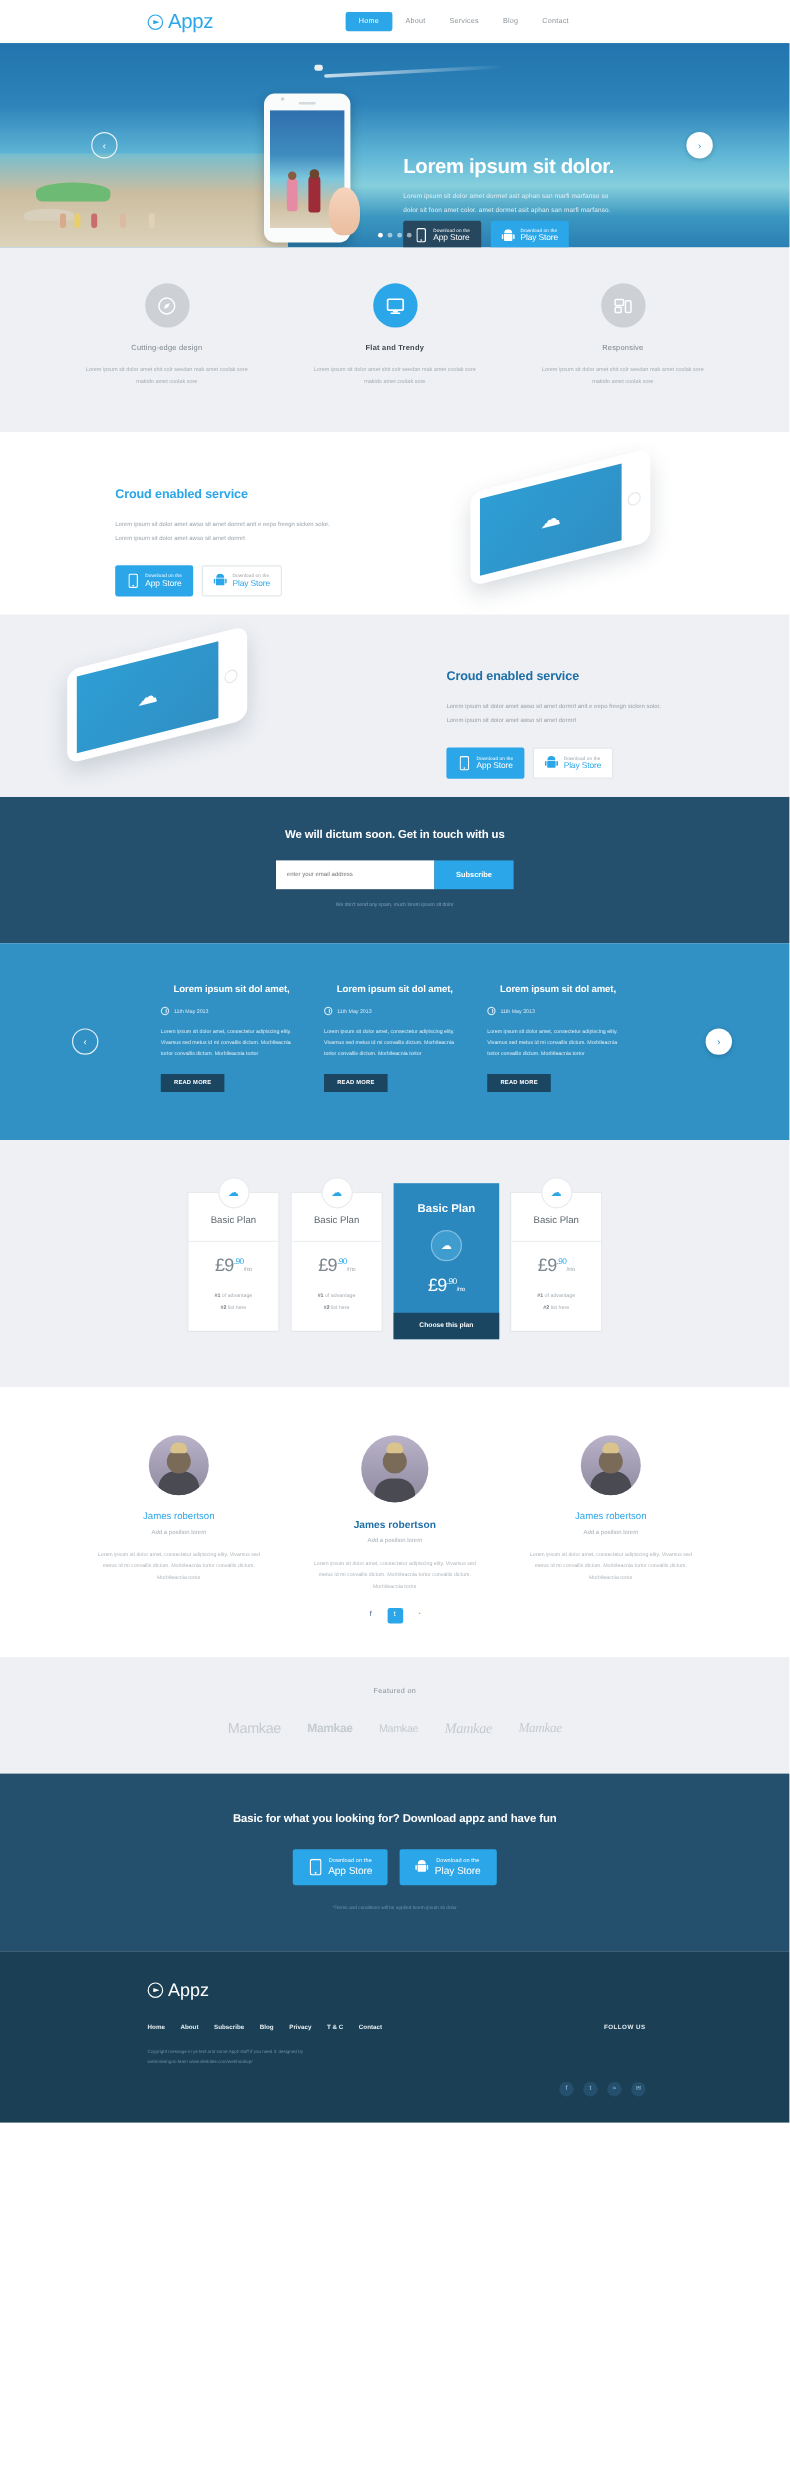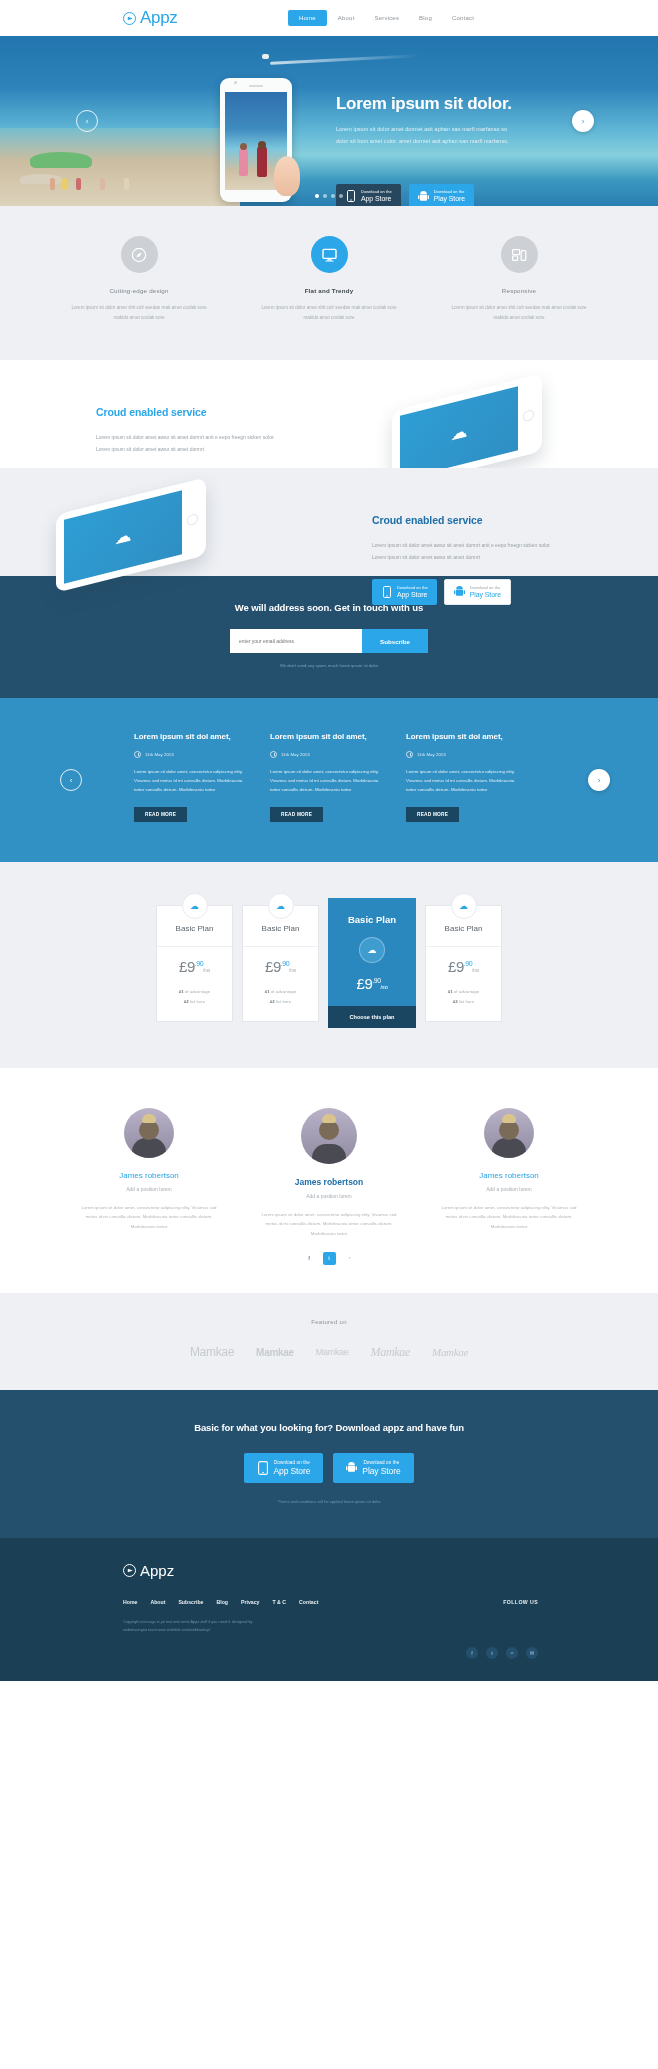--- a/index.html
+++ b/index.html
@@ -50,21 +50,21 @@
   .girl1 { position:absolute; left:14px; top:56px; width:9px; height:28px; background:#e68ba4; border-radius:4px 4px 2px 2px;}
   .girl1:after{content:"";position:absolute;left:1px;top:-5px;width:7px;height:7px;background:#8a5b41;border-radius:50%;}
   .girl2 { position:absolute; left:32px; top:54px; width:10px; height:31px; background:#9d2b38; border-radius:4px 4px 2px 2px;}
   .girl2:after{content:"";position:absolute;left:1px;top:-5px;width:8px;height:8px;background:#6b4530;border-radius:50%;}
   .hand { position:absolute; left:0; top:58px; width:100px; height:72px;
     background:linear-gradient(180deg,#f3cbb4,#e6b89d); border-radius:40% 30% 20% 35%; z-index:-1;}
   .thumb { position:absolute; left:64px; top:78px; width:26px; height:40px;
     background:linear-gradient(180deg,#f6d4bd,#eabd9f); border-radius:50% 50% 40% 40%; }
 
   .hero-copy { position:absolute; left:336px; top:58px; width:180px; }
-  .hero-h1 { font-size:17px; color:#fff; font-weight:700; line-height:1.18; letter-spacing:-.3px; }
+  .hero-h1 { font-size:17px; color:#fff; font-weight:700; line-height:1.18; letter-spacing:-.3px;margin-top:35px; }
   .hero-p { margin-top:9px; font-size:5.4px; color:#e4f0f6; line-height:2.3; letter-spacing:.1px; }
   .store-row { position:absolute; left:336px; top:148px; display:flex; gap:8px; }
   .store-btn { display:flex; align-items:center; gap:5px; padding:5px 9px; border-radius:2px; text-decoration:none;}
   .store-btn.dark { background:#26475e; }
   .store-btn.blue { background:#2ba6e8; }
   .store-btn.light { background:#fff; border:1px solid #e2e7ea; }
   .sb-glyph { width:11px; height:14px; display:flex; align-items:center; justify-content:center; }
   .sb-lines { line-height:1; }
   .sb-top { font-size:3.9px; display:block; letter-spacing:.1px; }
   .sb-main { font-size:7px; font-weight:400; display:block; margin-top:1px; letter-spacing:-.1px;}
@@ -84,21 +84,21 @@
   .features { background:#eef0f4; padding:30px 0 38px; display:flex; justify-content:center; gap:52px; }
   .feature { width:138px; text-align:center; }
   .f-circle { width:37px; height:37px; border-radius:50%; background:#cdd1d6; margin:0 auto;
     display:flex; align-items:center; justify-content:center; color:#fff; }
   .f-circle.on { background:#2ba6e8; }
   .f-title { margin-top:14px; font-size:6.2px; color:#7d858b; letter-spacing:.2px;}
   .feature.on .f-title { color:#3f474d; font-weight:700; }
   .f-desc { margin-top:9px; font-size:4.6px; color:#a7aeb4; line-height:2.1; }
 
   
-  .cloud { background:#fff; padding:52px 0; position:relative; height:108px; }
+  .cloud { background:#fff; padding:52px 0; position:relative; height:152px; }
   .cloud.alt { background:#eef0f4; }
   .c-copy { position:absolute; top:46px; width:190px; }
   .c-copy.l { left:96px; } .c-copy.r { right:96px; text-align:left; }
   .c-h2 { font-size:10.5px; color:#2ba6e8; font-weight:700; letter-spacing:-.1px;}
   .c-h2.dk { color:#1e6fa8; }
   .c-p { margin-top:14px; font-size:5px; color:#9aa2a8; line-height:2.35; }
   .c-btns { margin-top:15px; display:flex; gap:7px; }
   .iso { position:absolute; width:210px; height:115px; }
   .iso.r { right:56px; top:32px; } .iso.l { left:56px; top:28px; }
   .iso-phone { position:absolute; width:150px; height:78px; background:#fff; border-radius:10px;
@@ -116,21 +116,21 @@
   .news-input { flex:1; height:24px; border:none; background:#fff; font-size:5px; color:#9aa2a8;
     padding:0 9px; font-family:"Liberation Sans",sans-serif; }
   .news-btn { width:66px; height:24px; background:#2ba6e8; border:none; color:#fff; font-size:6.2px;
     font-weight:700; font-family:"Liberation Sans",sans-serif; cursor:pointer;}
   .news-note { margin-top:10px; font-size:4.2px; color:#7fa0b8; }
 
   
   .blog { background:#3191c4; padding:34px 0 40px; position:relative; }
   .blog-row { display:flex; justify-content:center; gap:18px; }
   .post { width:118px; }
-  .post-h { font-size:8px; color:#fff; font-weight:700; line-height:1.35; letter-spacing:-.1px;}
+  .post-h { font-size:8px; color:#fff; font-weight:700; line-height:1.35; letter-spacing:-.1px;text-align:center;}
   .post-meta { margin-top:8px; display:flex; align-items:center; gap:4px; color:#dbeaf4; font-size:4.4px; }
   .clock { width:7px;height:7px;border:1px solid #cfe4f1;border-radius:50%;position:relative;}
   .clock:after{content:"";position:absolute;left:2.6px;top:1.4px;width:.8px;height:2.4px;background:#cfe4f1;}
   .post-p { margin-top:9px; font-size:4.4px; color:#e3eff7; line-height:2.05; }
   .read-more { margin-top:13px; display:inline-block; background:#1b4661; color:#fff; font-size:4.8px;
     font-weight:700; padding:5px 11px; text-decoration:none; letter-spacing:.2px;}
   .blog .arrow.left { left:60px; } .blog .arrow.right { right:48px; background:#fff; color:#3191c4; }
 
   
   .pricing { background:#eef0f4; padding:36px 0 40px; display:flex; justify-content:center;
@@ -419,21 +419,21 @@
       <div class="iso-phone">
         <div class="iso-screen">
           <span class="iso-cloud">☁</span>
         </div>
         <span class="iso-home"></span>
       </div>
     </div>
   </div>
 
   <div class="news">
-    <div class="news-h">We will address soon. Get in touch with us</div>
+    <div class="news-h">We will dictum soon. Get in touch with us</div>
     <div class="news-form">
       <input class="news-input" type="text" placeholder="enter your email address" style="">
       <button class="news-btn">Subscribe</button>
     </div>
     <div class="news-note">We don't send any spam, much lorem ipsum sit dolor</div>
   </div>
 
   <div class="blog">
     <div class="blog-row">
       <div class="post">

